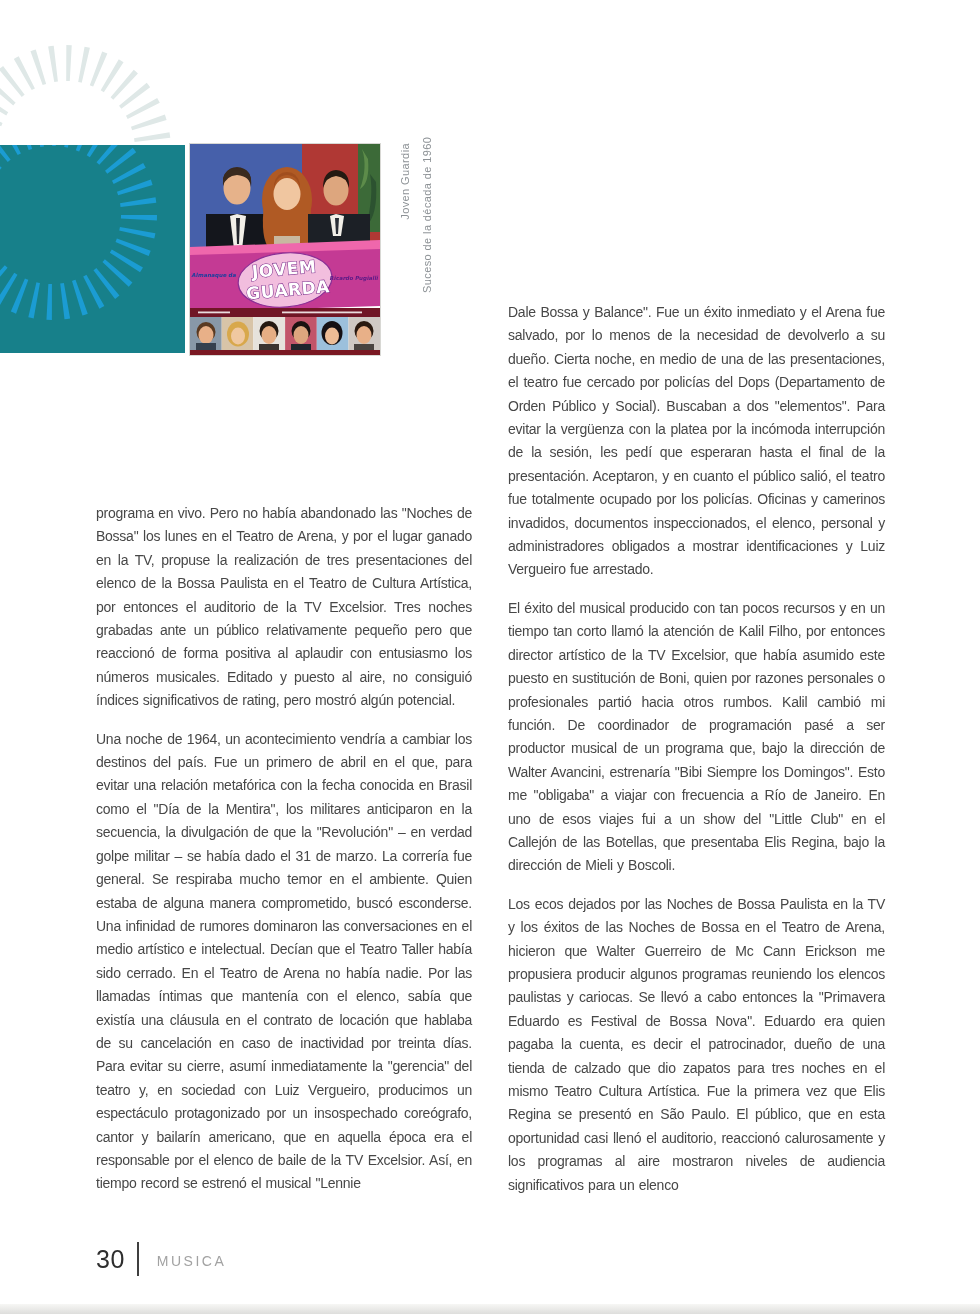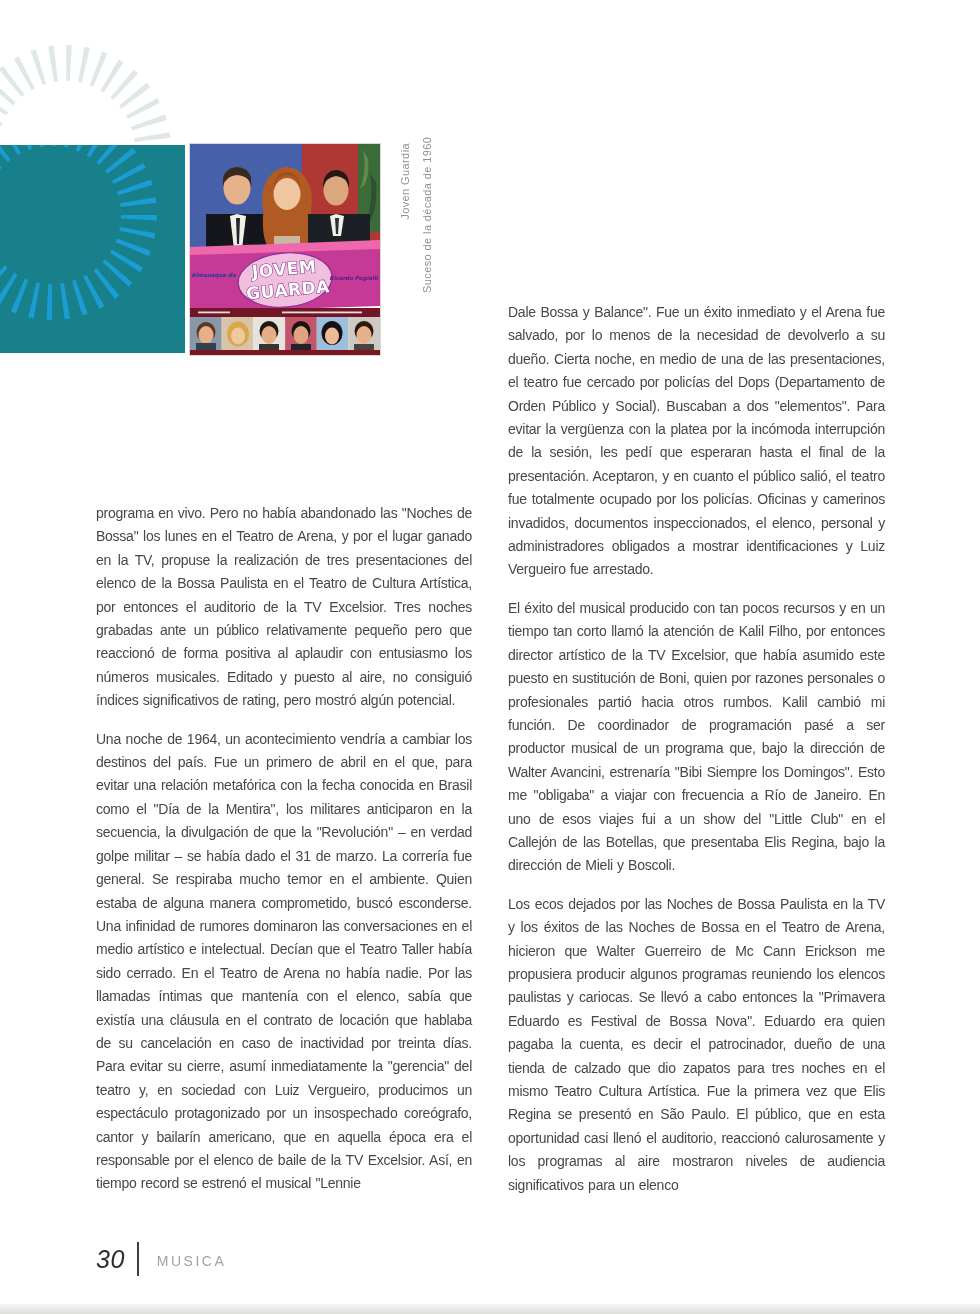--- a/index.html
+++ b/index.html
@@ -31,21 +31,21 @@
   .col{position:absolute;}
   .col-left{left:96px;top:502px;width:376px;}
   .col-right{left:508px;top:301px;width:377px;}
   .col p{
     margin:0 0 15px 0;text-align:justify;
     font-size:14px;line-height:23.4px;color:#474747;
     letter-spacing:-0.25px;word-spacing:0.6px;
   }
   
   .footer{position:absolute;left:96px;top:1242px;display:flex;align-items:center;}
-  .page-number{font-size:25px;font-weight:500;color:#2e2e2e;letter-spacing:0.5px;font-style:italic;}
+  .page-number{font-size:25px;font-weight:500;color:#2e2e2e;letter-spacing:0.5px;}
   .footer-bar{width:2px;height:34px;background:#3f3f3f;margin:0 18px 0 12px;}
   .section-label{font-size:14px;letter-spacing:2.5px;color:#a2a2a2;margin-top:4px;}
   
   .page-edge{
     position:absolute;left:0;bottom:0;width:980px;height:10px;
     background:linear-gradient(#f7f7f5,#dededа);
     background:linear-gradient(#f7f7f5,#dededc);
   }
 </style>
 </head>

